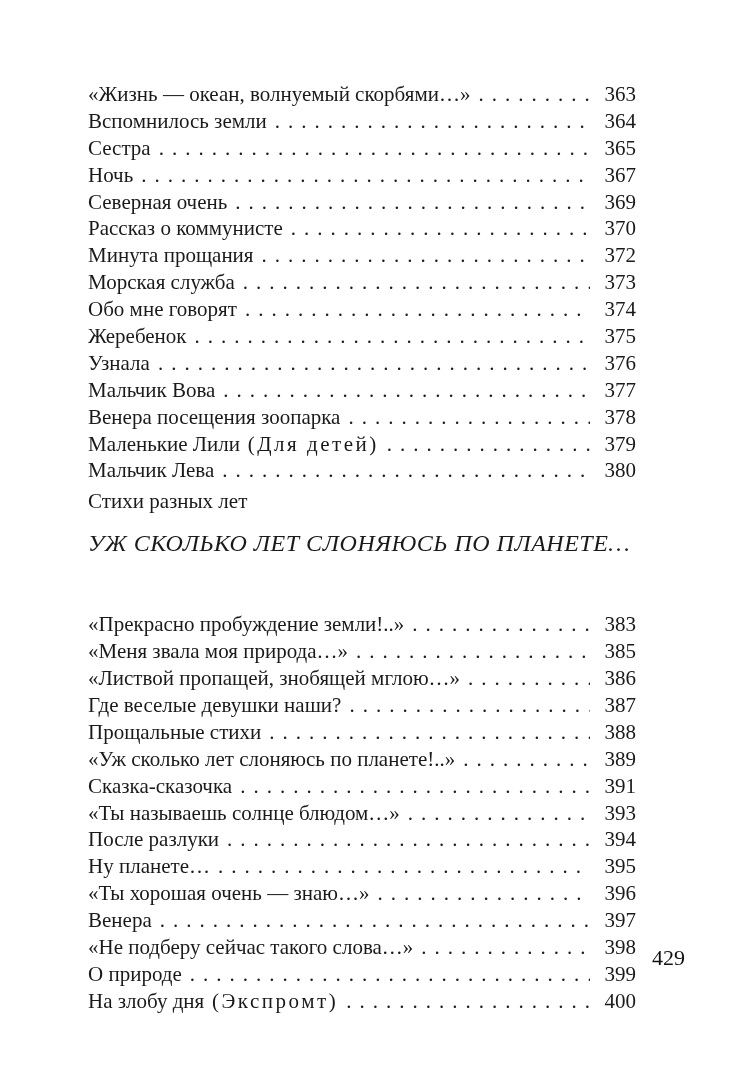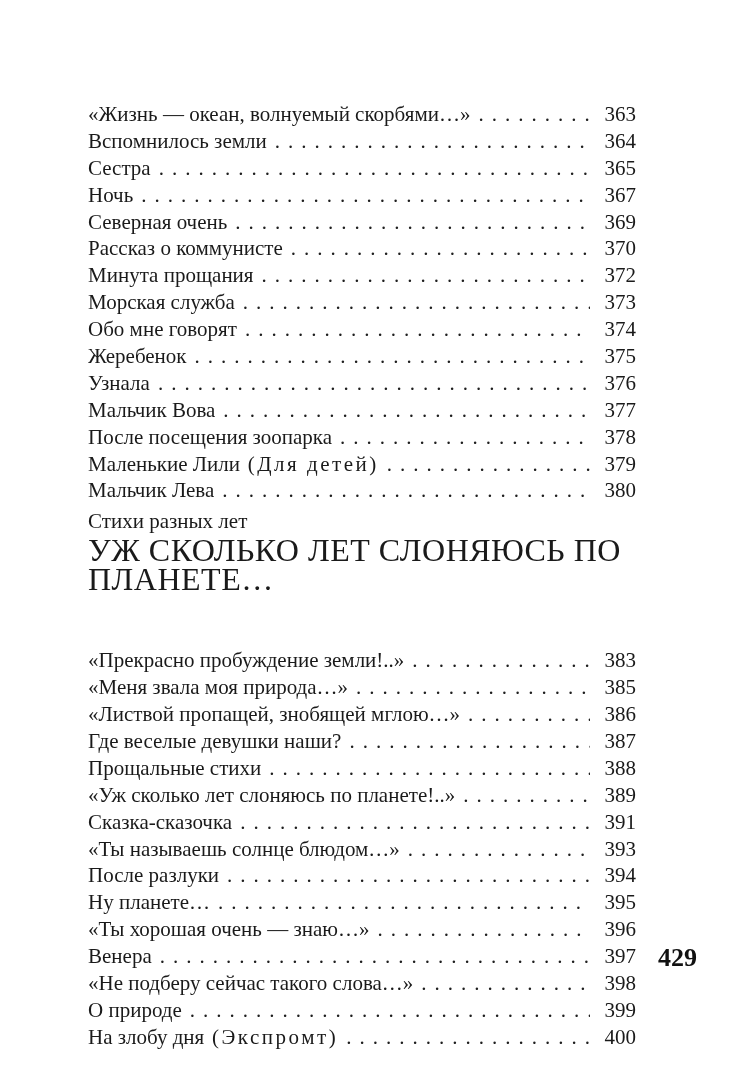--- a/index.html
+++ b/index.html
@@ -17,21 +17,21 @@
   }
   .page {
     position: relative;
     width: 753px;
     height: 1080px;
     background: #ffffff;
   }
   .toc-column {
     position: absolute;
     left: 88px;
-    top: 69px;
+    top: 49px;
     width: 548px;
   }
   .toc-entry {
     display: flex;
     align-items: baseline;
     height: 26.9px;
     font-size: 21px;
     line-height: 26.9px;
     white-space: nowrap;
   }
@@ -67,32 +67,33 @@
   }
   .section-2 .section-heading-block {
     margin-top: 36px;
     margin-bottom: 21px;
   }
   .heading-line1 {
     font-size: 21px;
     line-height: 27px;
   }
   .heading-line2 {
-    font-size: 32px;
+    font-size: 24px;
     line-height: 29px;
-    margin-top: 1px;
+    margin-top: 14px;
     letter-spacing: 0.5px;
+    font-style: italic;
   }
   .folio {
     position: absolute;
     top: 944px;
-    right: 56px;
-    font-size: 26px;
+    right: 68px;
+    font-size: 22px;
     line-height: 27px;
-    font-weight: bold;
+    font-weight: normal;
     color: #111111;
   }
 </style>
 </head>
 <body>
 
 <div class="page">
 
   <div class="toc-column">
 
@@ -164,21 +165,21 @@
     <span class="entry-page">376</span>
   </div>
 
   <div class="toc-entry">
     <span class="entry-title"><span class="entry-title-main">Мальчик Вова</span></span>
     <span class="leader-dots"></span>
     <span class="entry-page">377</span>
   </div>
 
   <div class="toc-entry">
-    <span class="entry-title"><span class="entry-title-main">После посещения зоопарка</span></span>
+    <span class="entry-title"><span class="entry-title-main">Венера посещения зоопарка</span></span>
     <span class="leader-dots"></span>
     <span class="entry-page">378</span>
   </div>
 
   <div class="toc-entry">
     <span class="entry-title"><span class="entry-title-main">Маленькие Лили</span><span class="entry-title-spaced">&nbsp;(Для детей)</span></span>
     <span class="leader-dots"></span>
     <span class="entry-page">379</span>
   </div>
 

